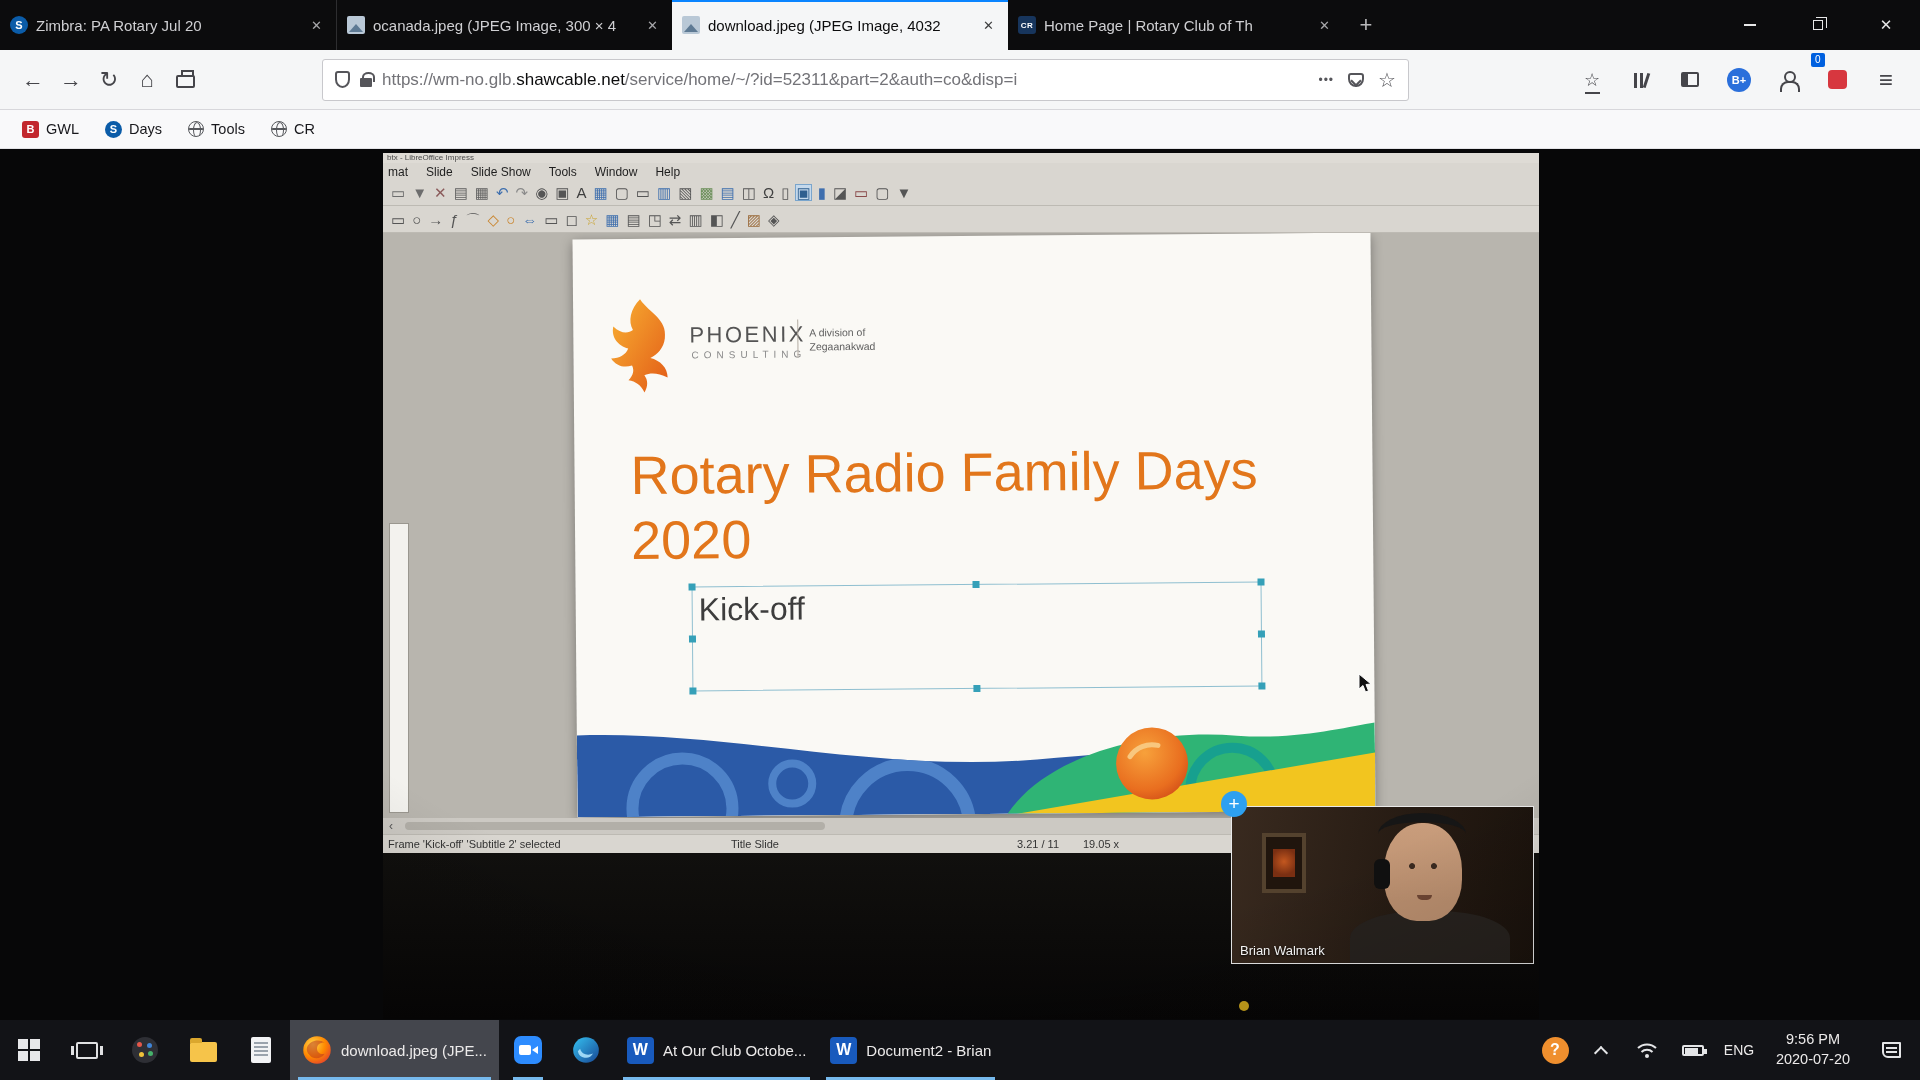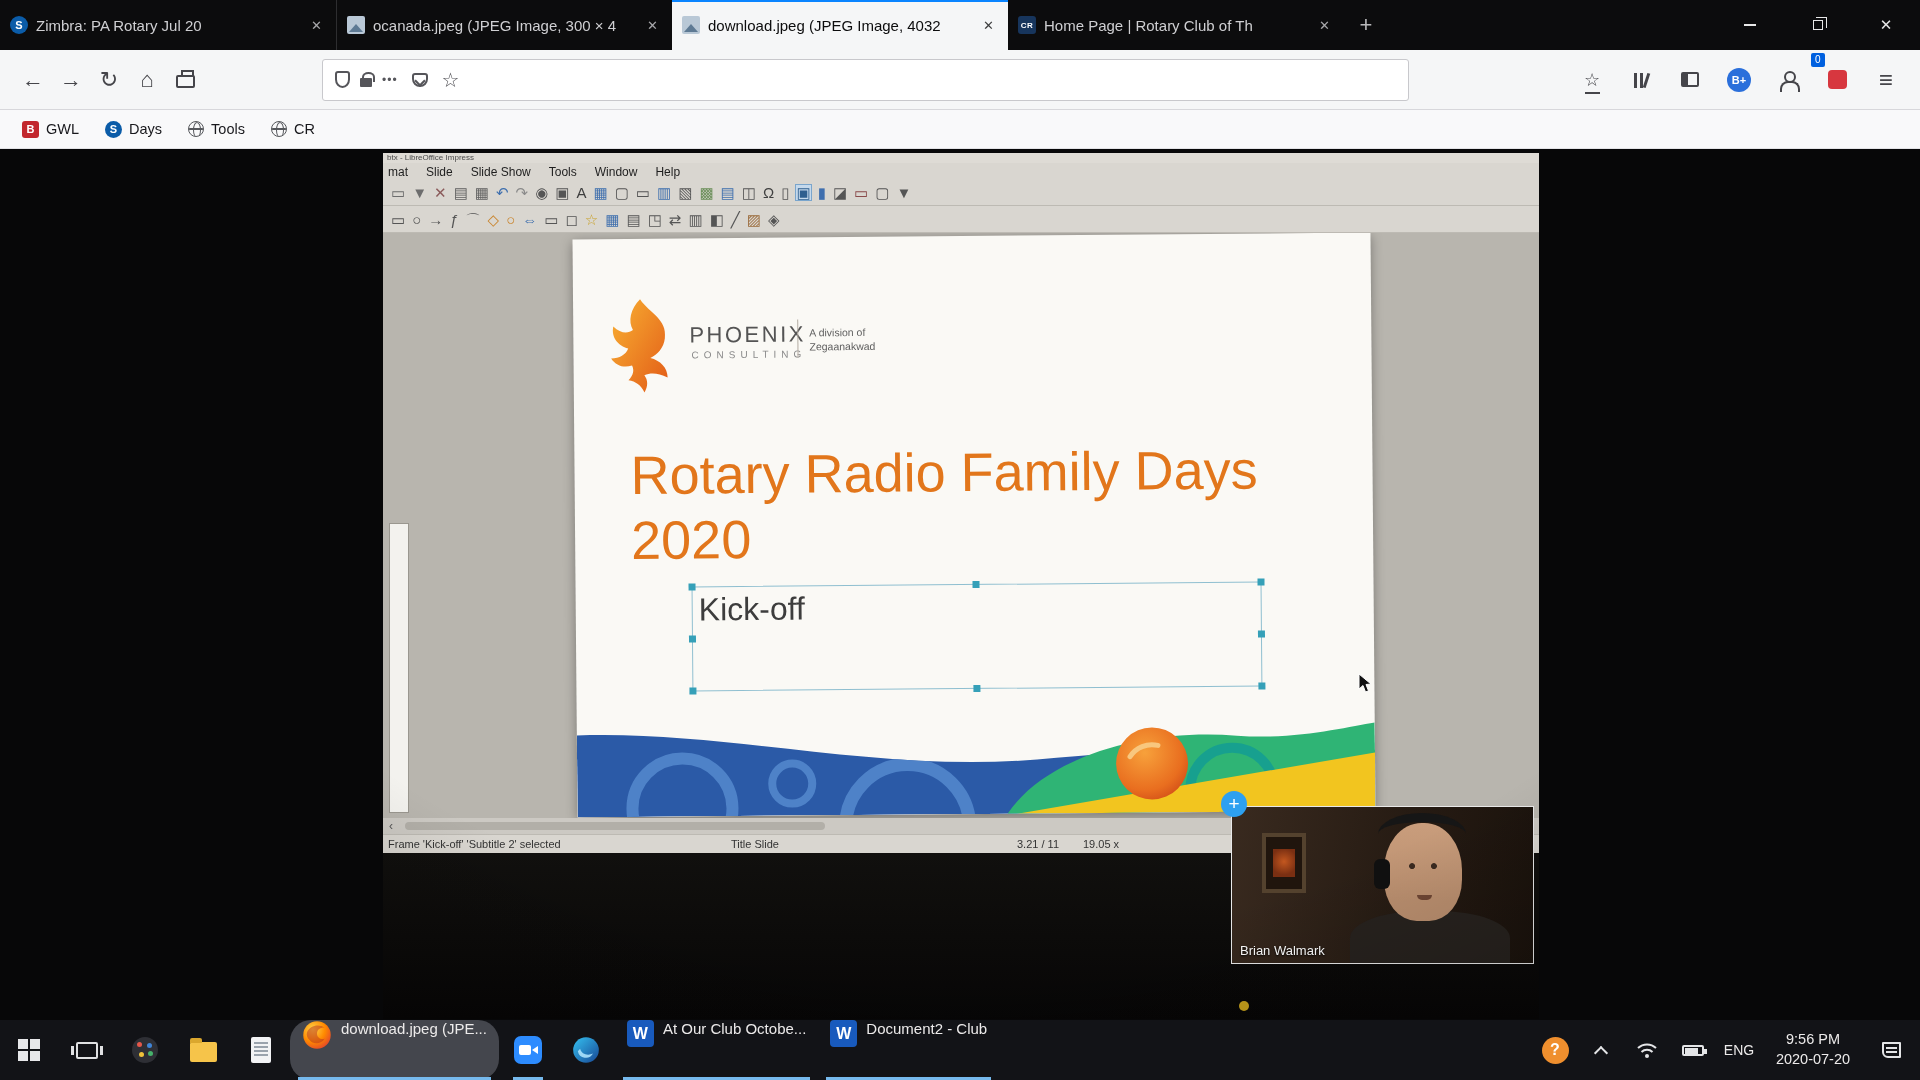--- a/index.html
+++ b/index.html
@@ -114,21 +114,21 @@
   .wc-mouth { position:absolute; left:33px; top:72px; width:15px; height:5px; background:#6e4634; border-radius:0 0 8px 8px; }
   .wc-cup { position:absolute; left:142px; top:52px; width:16px; height:30px; background:#101010; border-radius:6px; }
   .wc-body { position:absolute; left:118px; top:104px; width:160px; height:60px; background:#27221e; border-radius:45% 45% 0 0; }
   .wc-name { position:absolute; left:8px; bottom:5px; color:#fff; font-size:13px; text-shadow:0 1px 2px #000; z-index:5; }
   .yellow-dot { position:absolute; left:856px; top:848px; width:10px; height:10px; border-radius:50%; background:#e0b51f; opacity:.9; }
   .cursor { position:absolute; left:975px; top:440px; z-index:45; }
 
   
   .taskbar { height:60px; background:#121317; display:flex; align-items:stretch; }
   .tb-btn { width:58px; display:flex; align-items:center; justify-content:center; position:relative; flex:none; }
-  .tb-app { display:flex; gap:9px; padding:0 12px; color:#eceaea; font-size:15px; position:relative; flex:none;border-radius:21px; }
+  .tb-app { display:flex; align-items:center; gap:9px; padding:0 12px; color:#eceaea; font-size:15px; position:relative; flex:none; }
   .tb-app .lbl { white-space:nowrap; overflow:hidden; max-width:160px; }
   .tb-app.active { background:#44464d; }
   .underline { position:absolute; left:8px; right:8px; bottom:0; height:3px; background:#76b9ed; }
   .tb-btn .underline { left:14px; right:14px; }
   .win-logo { display:grid; grid-template-columns:10px 10px; grid-template-rows:10px 10px; gap:2px; }
   .win-logo i { background:#e7e8ea; display:block; }
   .taskview-icon { width:22px; height:17px; border:2px solid #e0e1e3; border-radius:2px; position:relative; }
   .taskview-icon::before { content:""; position:absolute; left:-7px; top:2px; width:3px; height:9px; background:#e0e1e3; }
   .taskview-icon::after { content:""; position:absolute; right:-7px; top:2px; width:3px; height:9px; background:#e0e1e3; }
   .palette-icon { width:26px; height:26px; border-radius:50%; background:#2e2f35; position:relative; }
@@ -209,20 +209,21 @@
   <div class="navbtn">
       <span>⌂</span>
     </div>
   <div class="navbtn">
       <i class="printer"></i>
     </div>
 
   <div class="urlbar">
     <i class="shield-icon"></i>
     <i class="lock-icon"></i>
+    <div class="urltext"><span>https://wm-no.glb.</span><span class="domain">shawcable.net</span><span>/service/home/~/?id=52311&amp;part=2&amp;auth=co&amp;disp=i</span></div>
     <div class="url-actions">
       <span class="more-glyph">•••</span>
       <i class="pocket-icon"></i>
       <span class="star-glyph">☆</span>
     </div>
   </div>
 
   <div class="nav-right">
     <div class="navbtn">
         <span class="starbar">☆</span>
@@ -506,21 +507,21 @@
   </div>
 
   <div class="tb-app">
     <span class="word-icon">W</span>
     <span class="lbl">At Our Club Octobe...</span>
     <i class="underline"></i>
   </div>
 
   <div class="tb-app">
     <span class="word-icon">W</span>
-    <span class="lbl">Document2 - Club</span>
+    <span class="lbl">Document2 - Brian</span>
     <i class="underline"></i>
   </div>
 
   <div class="tray">
     <div class="tray-btn">
         <span class="help-circle">?</span>
       </div>
     <div class="tray-btn">
         <i class="chev-up"></i>
       </div>

